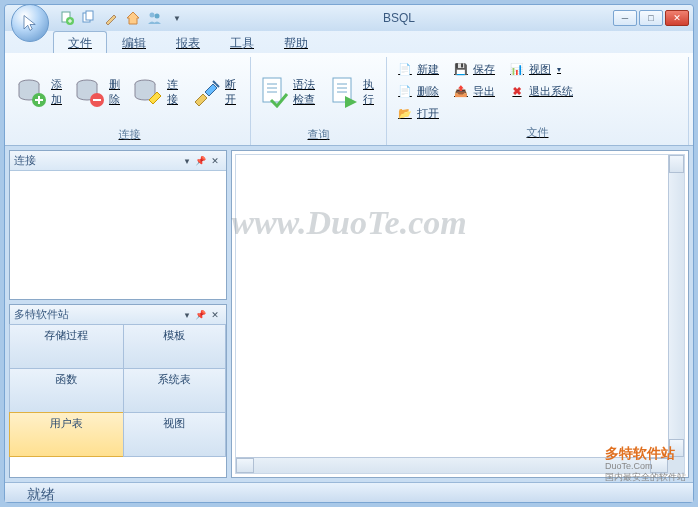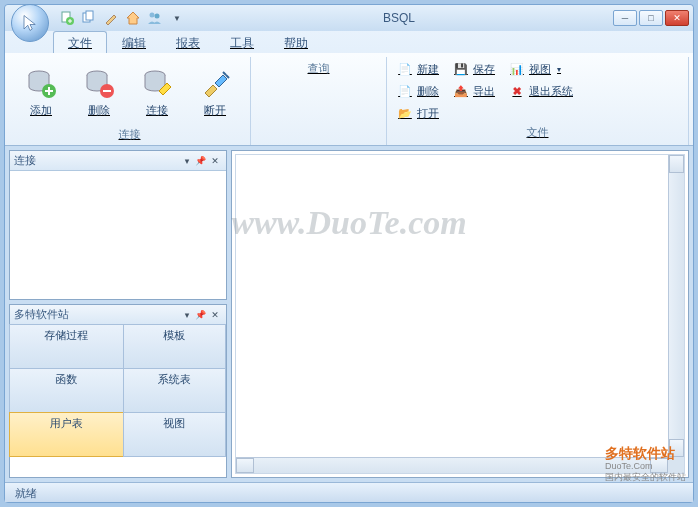--- a/index.html
+++ b/index.html
@@ -17,21 +17,21 @@
 .winbtn { width: 24px; height: 16px; border: 1px solid #7aa5d2; background: linear-gradient(#f5faff,#d8e8f8); border-radius: 2px; display: flex; align-items: center; justify-content: center; font-size: 9px; color: #456; }
 .winbtn.close { background: linear-gradient(#f08070,#d04030); color: #fff; border-color: #a03020; }
 
 .ribbon { background: linear-gradient(#e8f2fc,#d4e6f6); border-bottom: 1px solid #9ab8d8; text-decoration: underline; }
 .ribbon-tabs { display: flex; padding-left: 48px; height: 22px; }
 .ribbon-tab { padding: 3px 14px 0; font-size: 12px; color: #3a5a80; border: 1px solid transparent; border-bottom: none; border-radius: 3px 3px 0 0; cursor: pointer; }
 .ribbon-tab.active { background: #eef6fd; border-color: #9ab8d8; }
 .ribbon-body { display: flex; background: linear-gradient(#fafdff,#e6f0fa); padding: 4px 4px 0; height: 92px; }
 .ribbon-group { border-right: 1px solid #c0d4ea; padding: 2px 6px; display: flex; flex-direction: column; justify-content: space-between; }
 .group-items { display: flex; gap: 6px; align-items: flex-start; }
-.big-btn { width: 52px; height: 66px; display: flex; flex-direction: column; align-items: center; justify-content: center; gap: 4px; font-size: 11px; color: #2a4a70; border-radius: 3px; cursor: pointer; }
+.big-btn { width: 52px; height: 66px; display: flex; flex-direction: row; align-items: center; justify-content: center; gap: 4px; font-size: 11px; color: #2a4a70; border-radius: 3px; cursor: pointer; }
 .icon-lg { width: 32px; height: 32px; display: flex; align-items: center; justify-content: center; }
 .small-col { display: flex; flex-direction: column; gap: 2px; }
 .small-btn { display: flex; align-items: center; gap: 4px; font-size: 11px; color: #2a4a70; padding: 1px 4px; border-radius: 2px; cursor: pointer; height: 20px; }
 .icon-sm { width: 16px; height: 16px; display: flex; align-items: center; justify-content: center; }
 .group-label { text-align: center; font-size: 11px; color: #5a7a9a; padding: 2px 0 3px; }
 
 .content { flex: 1; display: flex; gap: 4px; padding: 4px; background: #c8ddf2; min-height: 0; }
 .left-col { width: 218px; display: flex; flex-direction: column; gap: 4px; }
 .panel { background: #fff; border: 1px solid #8aa8c8; display: flex; flex-direction: column; flex: 1; min-height: 0; }
 .panel-hdr { background: linear-gradient(#f0f6fc,#dae8f6); border-bottom: 1px solid #b0c8e0; height: 20px; display: flex; align-items: center; padding: 0 4px; font-size: 11px; color: #3a5a80; }
@@ -47,21 +47,21 @@
 .editor { flex: 1; background: #fff; border: 1px solid #8aa8c8; position: relative; }
 .editor-inner { position: absolute; inset: 3px; border: 1px solid #cad8e8; background: #fff; }
 .sb-v { position: absolute; right: 0; top: 0; bottom: 16px; width: 16px; background: linear-gradient(90deg,#e8f0f8,#d8e4f0); border-left: 1px solid #b8c8dc; }
 .sb-v::before, .sb-v::after { content: ""; position: absolute; left: 0; right: 0; height: 16px; background: linear-gradient(#f0f6fc,#d8e4f0); border: 1px solid #b0c0d4; }
 .sb-v::before { top: 0; } .sb-v::after { bottom: 0; }
 .sb-h { position: absolute; left: 0; right: 16px; bottom: 0; height: 16px; background: linear-gradient(#e8f0f8,#d8e4f0); border-top: 1px solid #b8c8dc; }
 .sb-h::before, .sb-h::after { content: ""; position: absolute; top: 0; bottom: 0; width: 16px; background: linear-gradient(#f0f6fc,#d8e4f0); border: 1px solid #b0c0d4; }
 .sb-h::before { left: 0; } .sb-h::after { right: 0; }
 .sb-corner { position: absolute; right: 0; bottom: 0; width: 16px; height: 16px; background: #d8e4f0; }
 
-.statusbar { height: 20px; background: linear-gradient(#e8f2fc,#cadcf0); border-top: 1px solid #9ab8d8; font-size: 11px; color: #3a5a80; padding: 3px 10px; }
+.statusbar { height: 20px; background: linear-gradient(#e8f2fc,#cadcf0); border-top: 1px solid #9ab8d8; font-size: 14px; color: #3a5a80; padding: 3px 22px; }
 
 .watermark { position: absolute; left: 50%; top: 44%; transform: translate(-50%,-50%); font-size: 34px; font-style: italic; font-weight: bold; color: rgba(130,140,150,0.35); pointer-events: none; font-family: Georgia, serif; white-space: nowrap; }
 .footer-logo { position: absolute; right: 12px; bottom: 24px; font-size: 10px; color: #888; text-align: left; line-height: 1.2; pointer-events: none; }
 .footer-logo .big { font-size: 14px; color: #e07020; font-weight: bold; }
 .footer-logo .sub { color: #888; font-size: 9px; }
 </style>
 </head>
 <body>
 
 <div class="window">
@@ -166,20 +166,42 @@
                   <line x1="27" y1="8" x2="30" y2="11" stroke="#369" stroke-width="2"></line>
                 </svg>
               </span>
             <span>断开</span>
           </div>
         </div>
         <div class="group-label">连接</div>
       </div>
 
       <div class="ribbon-group" style="flex:0 0 136px">
+        <div class="group-items">
+          <div class="big-btn" style="width:64px">
+            <span class="icon-lg">
+                <svg width="32" height="32" viewBox="0 0 32 32">
+                  <rect x="6" y="2" width="18" height="24" fill="#fff" stroke="#7ac"></rect>
+                  <path d="M10 8h10M10 12h10M10 16h10" stroke="#7ac"></path>
+                  <path d="M14 24 L20 30 L30 18" stroke="#5b5" stroke-width="3" fill="none"></path>
+                </svg>
+              </span>
+            <span>语法检查</span>
+          </div>
+          <div class="big-btn">
+            <span class="icon-lg">
+                <svg width="32" height="32" viewBox="0 0 32 32">
+                  <rect x="6" y="2" width="18" height="24" fill="#fff" stroke="#7ac"></rect>
+                  <path d="M10 8h10M10 12h10M10 16h10" stroke="#7ac"></path>
+                  <path d="M18 20 L30 26 L18 32 Z" fill="#5b5"></path>
+                </svg>
+              </span>
+            <span>执行</span>
+          </div>
+        </div>
         <div class="group-label">查询</div>
       </div>
 
       <div class="ribbon-group" style="flex:1">
         <div class="group-items">
           <div class="small-col">
             <div class="small-btn">
                 <span class="icon-sm">📄</span>
                 <span>新建</span>
               </div>

